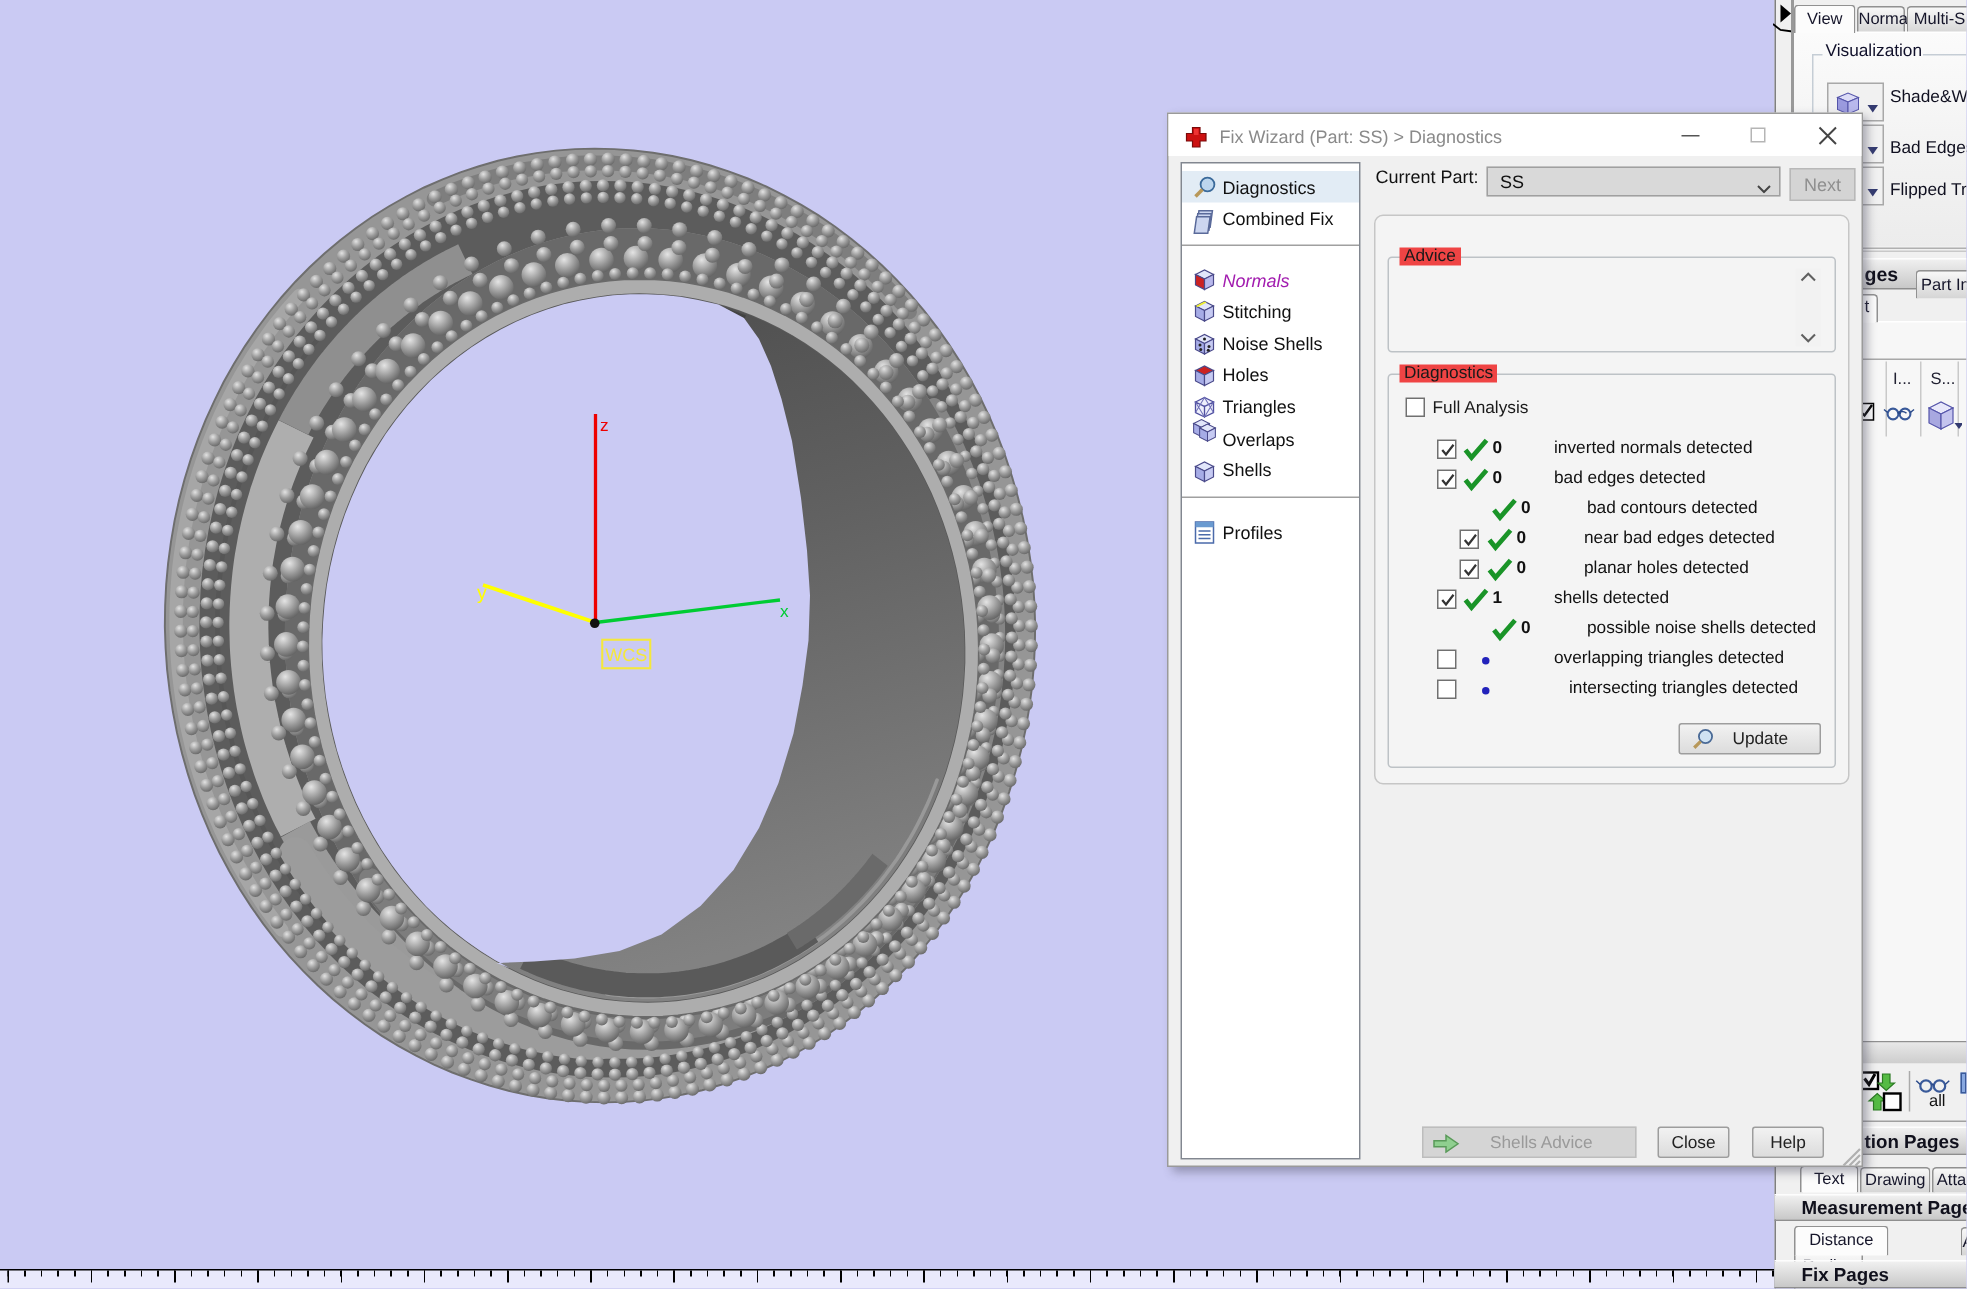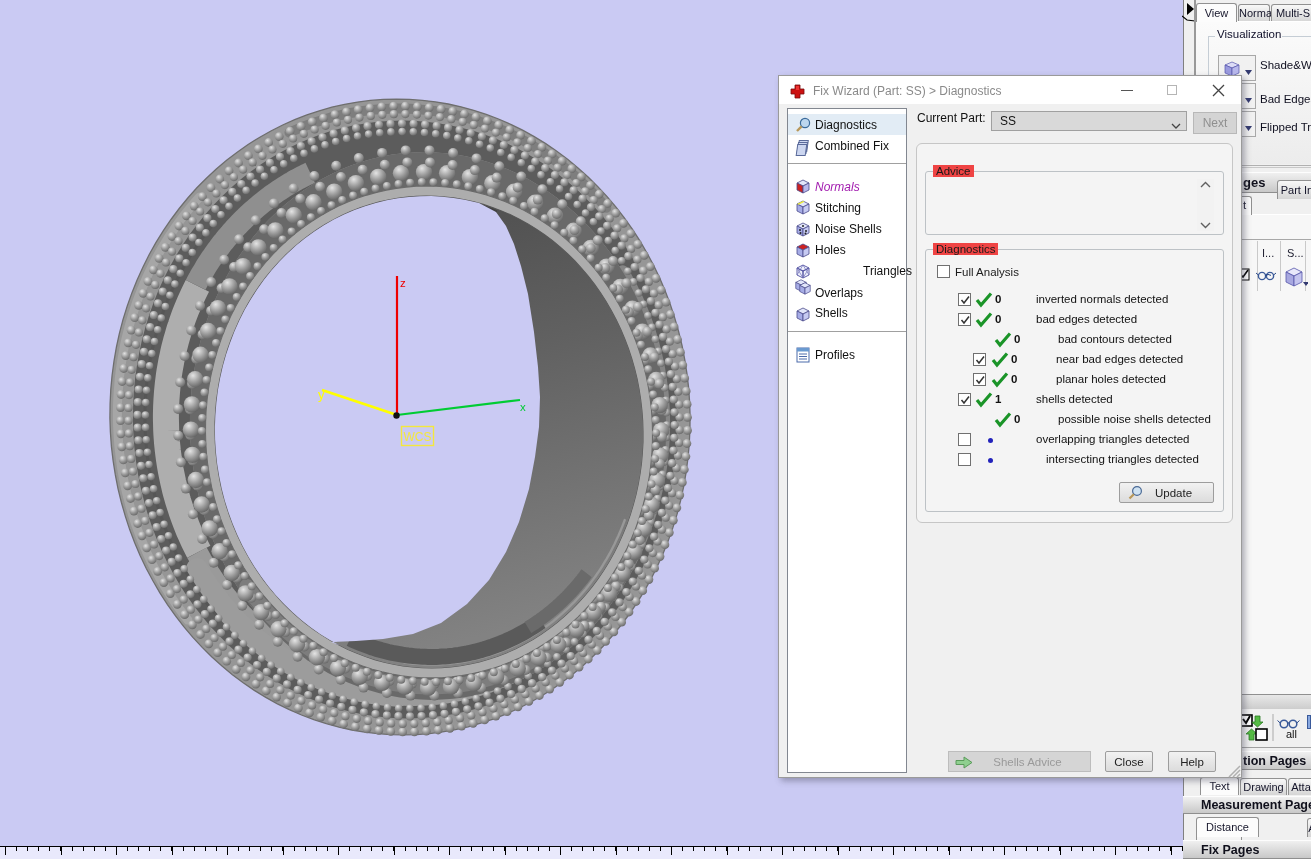--- a/index.html
+++ b/index.html
@@ -1099,21 +1099,21 @@
 <div class="abs" style="left:8px;top:32px;width:120px;height:665px;background:#fff;border:1px solid #828790;"></div>
 <div class="abs" style="left:9px;top:38px;width:118px;height:21px;background:#e2ecf5;"></div>
 <div class="abs" style="left:9px;top:87px;width:118px;height:1px;background:#a0a0a0;"></div>
 <div class="abs" style="left:9px;top:255px;width:118px;height:1px;background:#a0a0a0;"></div>
 <div class="abs" style="left:36px;top:42.0px;font-size:12px;color:#111;">Diagnostics</div>
 <div class="abs" style="left:36px;top:63.3px;font-size:12px;color:#111;">Combined Fix</div>
 <div class="abs" style="left:36px;top:103.5px;font-size:12px;color:#a21caf;font-style:italic;">Normals</div>
 <div class="abs" style="left:36px;top:124.80000000000001px;font-size:12px;color:#111;">Stitching</div>
 <div class="abs" style="left:36px;top:146.0px;font-size:12px;color:#111;">Noise Shells</div>
 <div class="abs" style="left:36px;top:167.2px;font-size:12px;color:#111;">Holes</div>
-<div class="abs" style="left:36px;top:188.4px;font-size:12px;color:#111;margin-left:48px;">Triangles</div>
+<div class="abs" style="left:36px;top:188.4px;font-size:12px;color:#111;">Triangles</div>
 <div class="abs" style="left:36px;top:209.6px;font-size:12px;color:#111;">Overlaps</div>
 <div class="abs" style="left:36px;top:229.9px;font-size:12px;color:#111;">Shells</div>
 <div class="abs" style="left:36px;top:272.2px;font-size:12px;color:#111;">Profiles</div>
 <div class="abs" style="left:16px;top:41px;"><svg width="17" height="17">
         <circle cx="10" cy="6" r="4.6" fill="#bcd6ee" stroke="#3a6a9a" stroke-width="1.2"></circle>
         <line x1="6.6" y1="9.4" x2="2" y2="14" stroke="#b8985a" stroke-width="2.4"></line>
       </svg></div>
 <div class="abs" style="left:16px;top:63px;"><svg width="17" height="17">
         <g stroke="#5a6a9a" fill="#ccd6f0">
           <rect x="4.5" y="1.5" width="9" height="11" transform="skewX(-8)"></rect>

